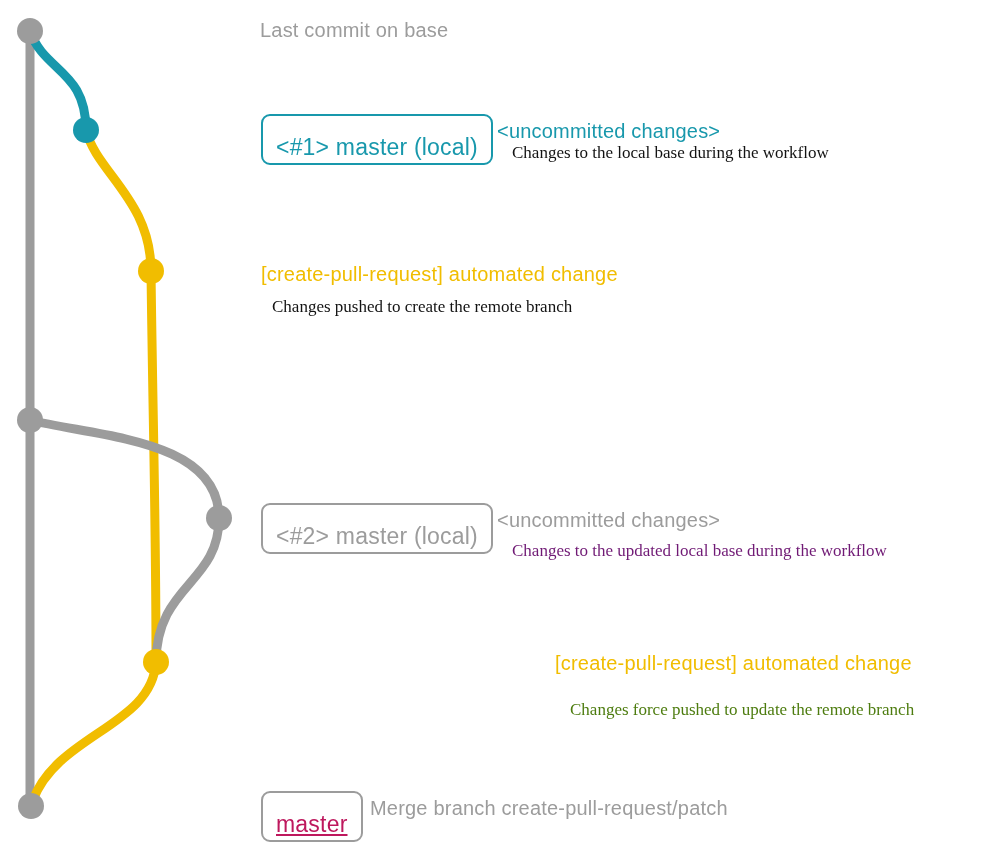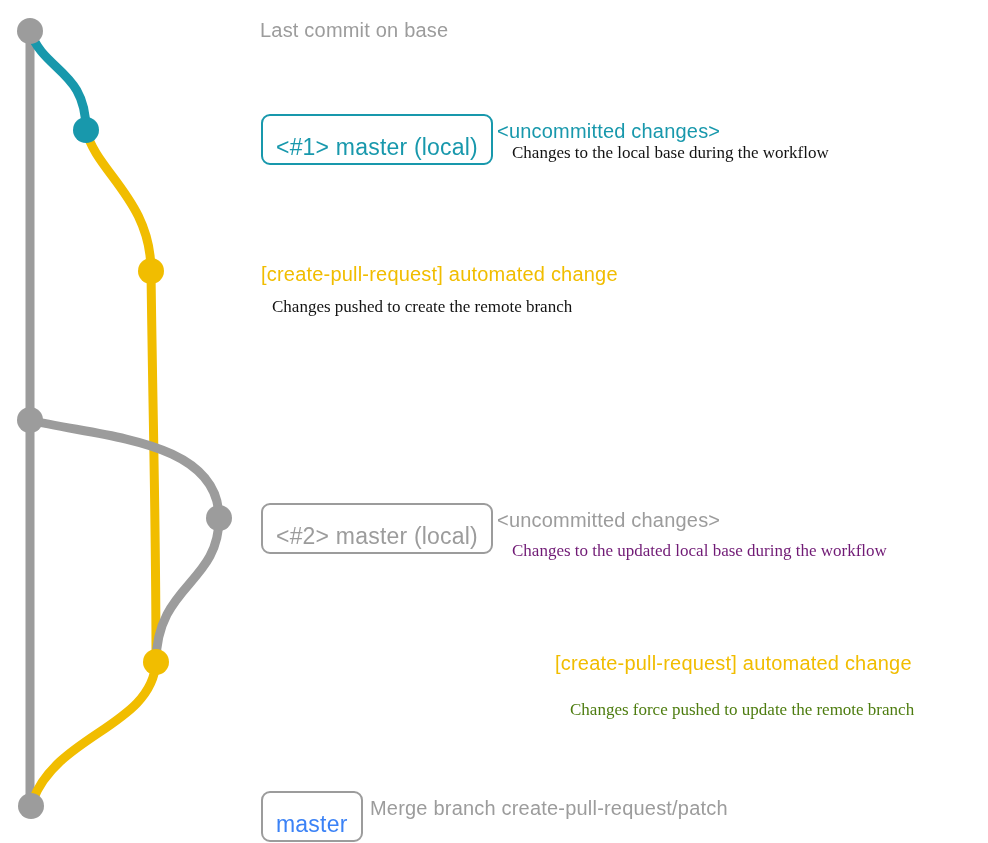--- a/index.html
+++ b/index.html
@@ -66,16 +66,16 @@
   <div class="abs desc" style="left: 272px; top: 296px; color: rgb(19, 19, 19);">Changes pushed to create the remote branch</div>
 
 
   <span class="abs pill" style="left: 261px; top: 503px; color: rgb(156, 156, 156); border-color: rgb(156, 156, 156);">&lt;#2&gt; master (local)</span>
   <div class="abs note" style="left: 497px; top: 508px; color: rgb(156, 156, 156);">&lt;uncommitted changes&gt;</div>
   <div class="abs desc" style="left: 512px; top: 540px; color: #701a75;">Changes to the updated local base during the workflow</div>
 
   <div class="abs note" style="left: 555px; top: 651px; color: rgb(241, 189, 0);">[create-pull-request] automated change</div>
   <div class="abs desc" style="left: 570px; top: 699px; color: #4d7c0f;">Changes force pushed to update the remote branch</div>
 
-  <span class="abs pill" style="left: 261px; top: 791px; color: #3b82f6; border-color: rgb(156, 156, 156);">master</span>
+  <span class="abs pill" style="left: 261px; top: 791px; color: #be185d; border-color: rgb(156, 156, 156); text-decoration: underline;">master</span>
   <div class="abs note" style="left: 370px; top: 796px; color: rgb(156, 156, 156);">Merge branch create-pull-request/patch</div>
 
 </div>
 
 </body></html>

